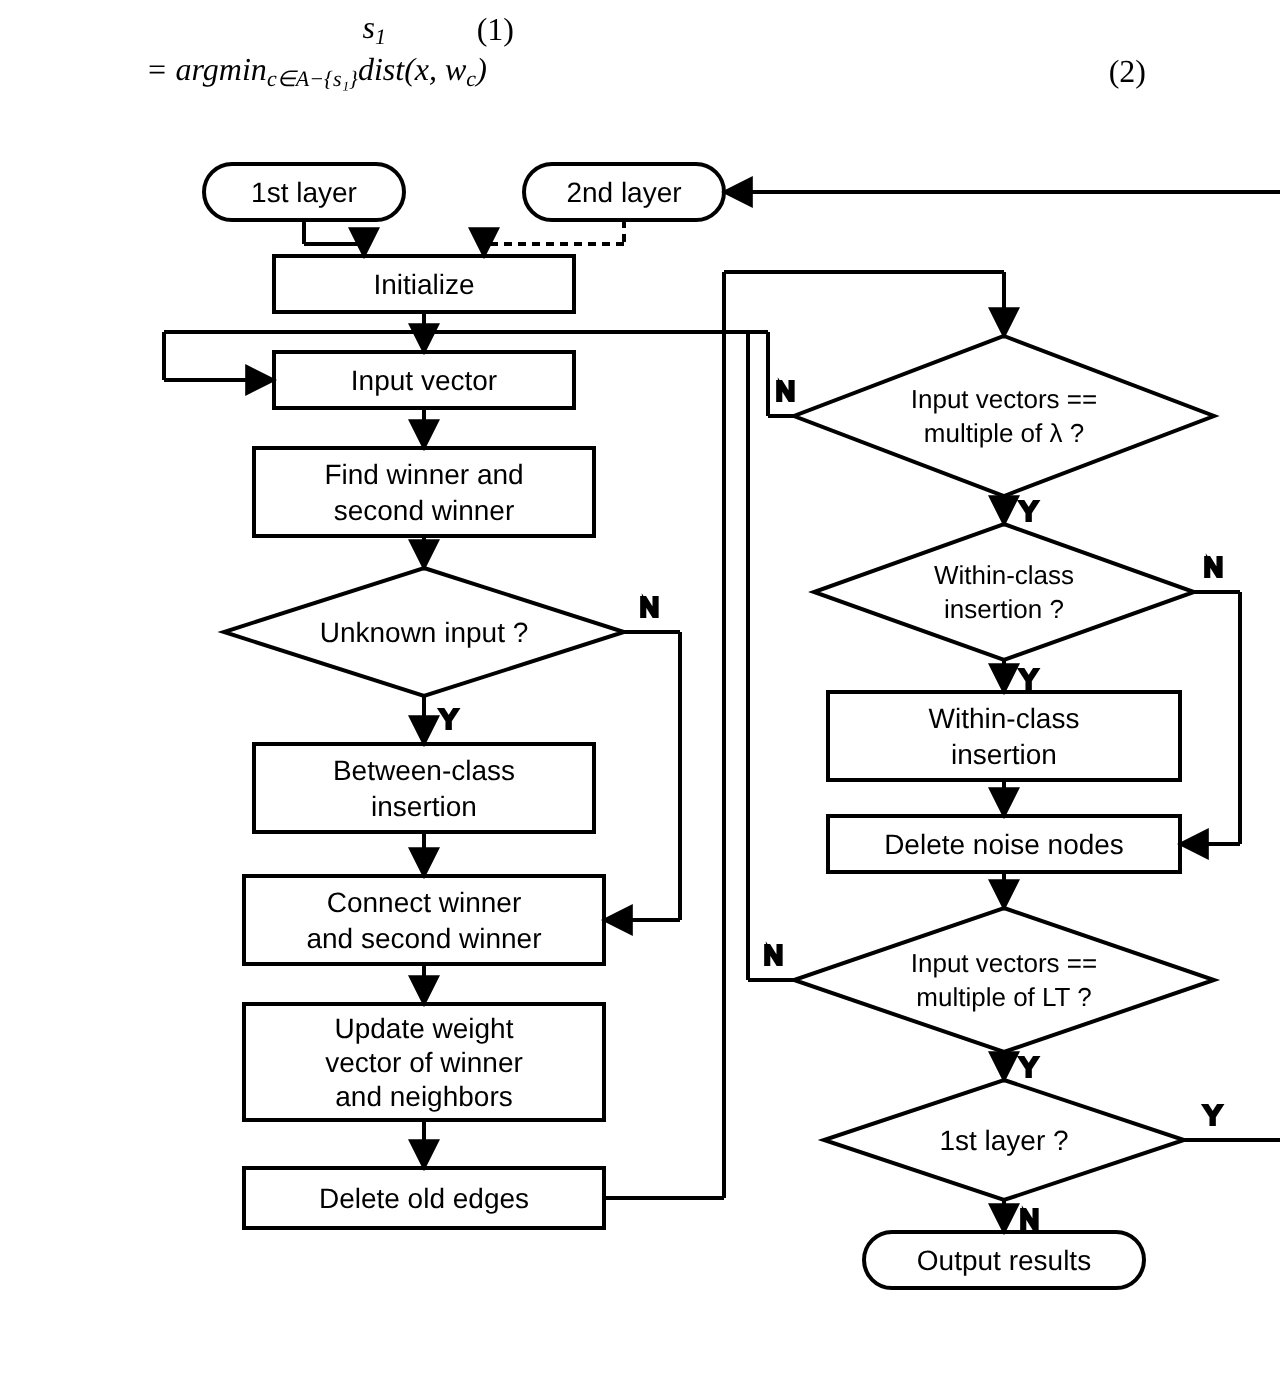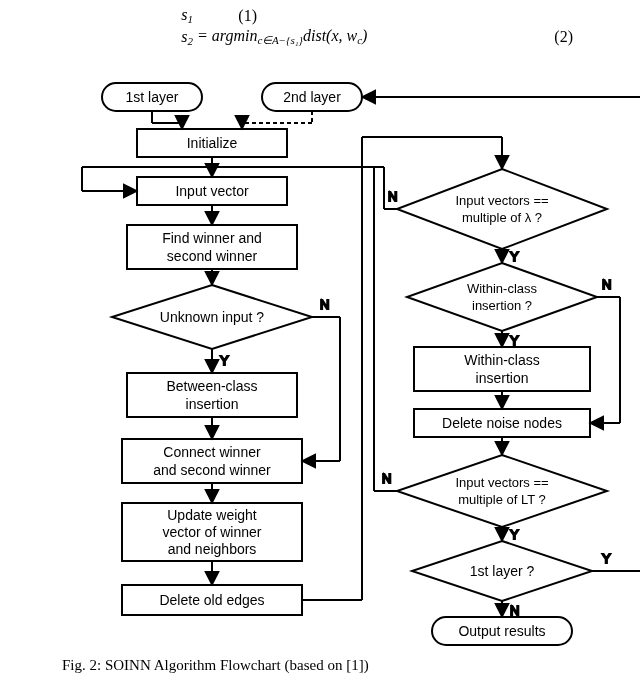--- a/index.html
+++ b/index.html
@@ -21,21 +21,20 @@
 <body>
 
 <div class="page">
 
   <div class="eqs">
     <div class="eq-row">
       <span class="eq-lhs"><span>s</span><span class="sub">1</span></span>
       <span class="eq-num">(1)</span>
     </div>
     <div class="eq-row">
-      <span class="eq-lhs"><span>s</span><span class="sub">2</span></span>
       <span class="eq-body">
         <span> = argmin</span><span class="sub">c∈A−{s₁}</span><span>dist(x, w</span><span class="sub">c</span><span>)</span>
       </span>
       <span class="eq-num">(2)</span>
     </div>
   </div>
 
   <div class="fig">
     <svg width="600" height="574" viewBox="0 0 600 574">
       <defs>
@@ -197,14 +196,13 @@
         <line x1="312" y1="95" x2="312" y2="90"></line>
 
         <line x1="530" y1="494" x2="582" y2="494"></line>
         <text class="yn" x="540" y="486">Y</text>
         <line x1="582" y1="494" x2="582" y2="20"></line>
         <line x1="582" y1="20" x2="300" y2="20" marker-end="url(#ah)"></line>
       </g>
     </svg>
   </div>
 
-  <div class="caption">Fig.  2: SOINN Algorithm Flowchart (based on [1])</div>
 </div>
 
 </body></html>

